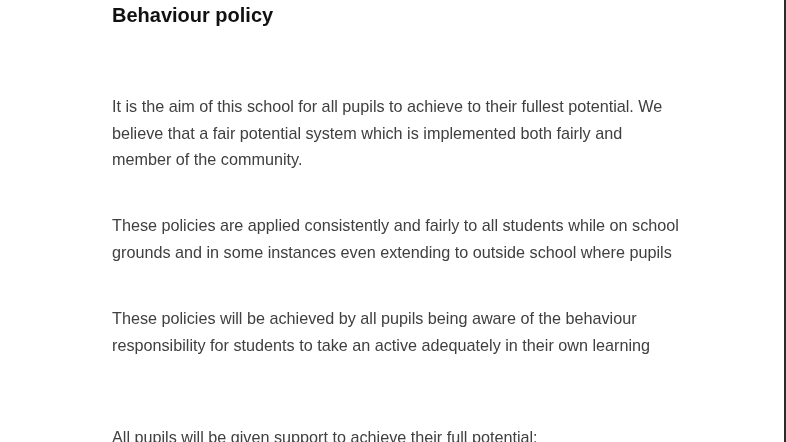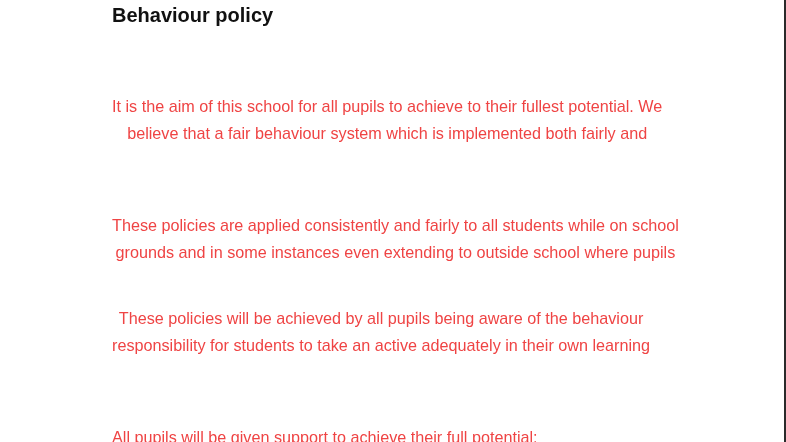--- a/index.html
+++ b/index.html
@@ -49,37 +49,37 @@
       white-space: nowrap;
       color: #111111;
     }
     .para {
       position: absolute;
       left: 0;
       margin: 0;
       font-size: 16.2px;
       line-height: 26.5px;
       white-space: nowrap;
-      color: #ef4444;
-      text-align: center;
+      color: #404040;
     }
     .para span {
       display: block;
     }
   </style>
 </head>
 <body>
 
 <div class="page">
   <div class="content">
     <h1 class="title">Behaviour policy</h1>
 
     <p class="para" style="top:93px;">
       <span>It is the aim of this school for all pupils to achieve to their fullest potential. We</span>
-      <span>believe that a fair behaviour system which is implemented both fairly and</span>
+      <span>believe that a fair potential system which is implemented both fairly and</span>
+      <span>member of the community.</span>
     </p>
 
     <p class="para" style="top:212px;">
       <span>These policies are applied consistently and fairly to all students while on school</span>
       <span>grounds and in some instances even extending to outside school where pupils</span>
     </p>
 
     <p class="para" style="top:305px;">
       <span>These policies will be achieved by all pupils being aware of the behaviour</span>
       <span>responsibility for students to take an active adequately in their own learning</span>

